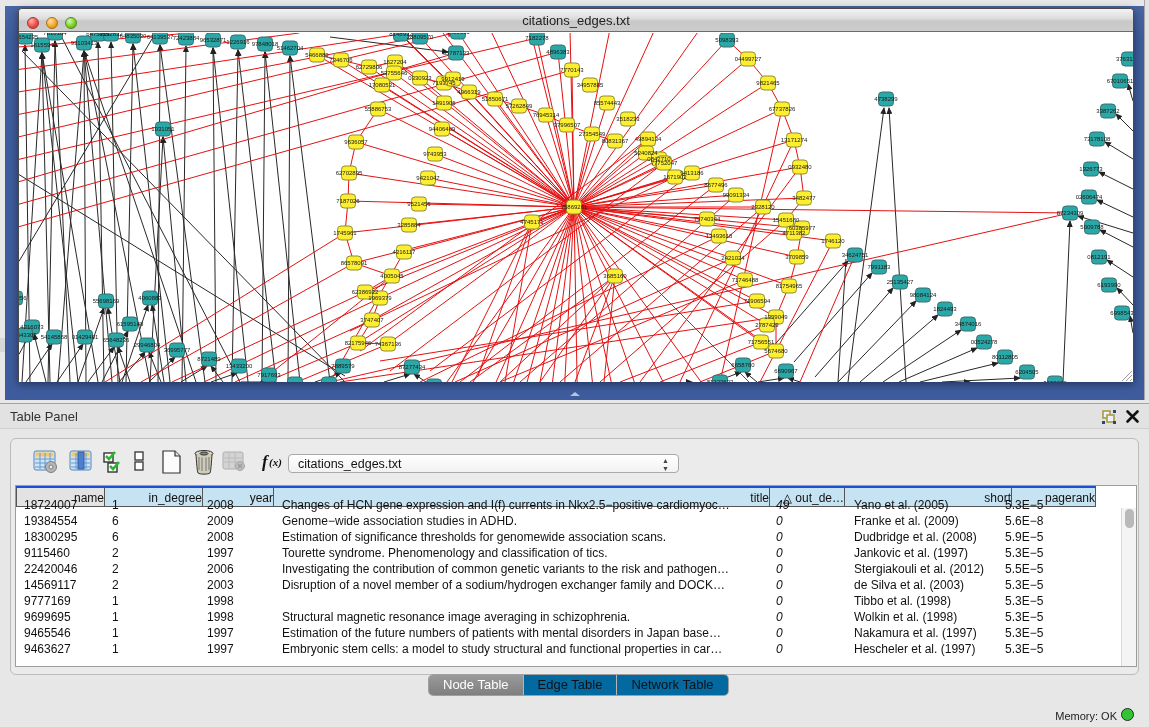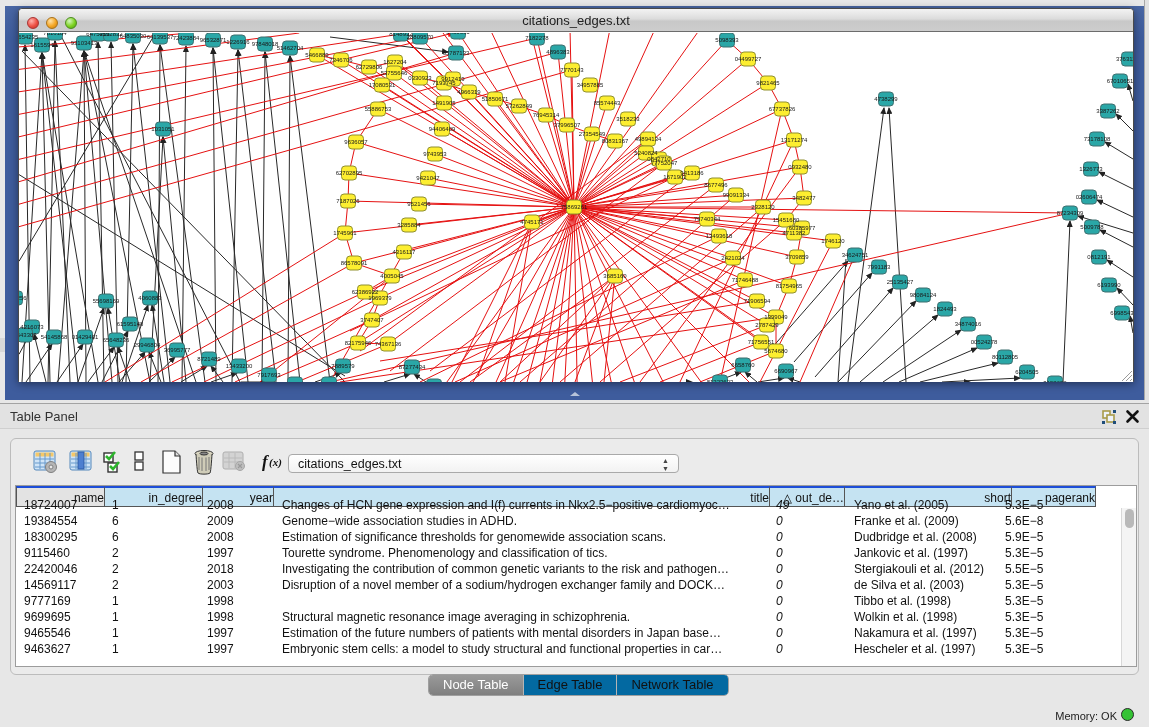--- a/index.html
+++ b/index.html
@@ -737,21 +737,21 @@
               <div class="c c1">2</div>
               <div class="c c2">1997</div>
               <div class="c c3">Tourette syndrome. Phenomenology and classification of tics.</div>
               <div class="c c4">0</div>
               <div class="c c5">Jankovic et al. (1997)</div>
               <div class="c c6">5.3E−5</div>
             </div>
             <div class="tr">
               <div class="c c0">22420046</div>
               <div class="c c1">2</div>
-              <div class="c c2">2018</div>
+              <div class="c c2">2006</div>
               <div class="c c3">Investigating the contribution of common genetic variants to the risk and pathogen…</div>
               <div class="c c4">0</div>
               <div class="c c5">Stergiakouli et al. (2012)</div>
               <div class="c c6">5.5E−5</div>
             </div>
             <div class="tr">
               <div class="c c0">14569117</div>
               <div class="c c1">2</div>
               <div class="c c2">2003</div>
               <div class="c c3">Disruption of a novel member of a sodium/hydrogen exchanger family and DOCK…</div>

